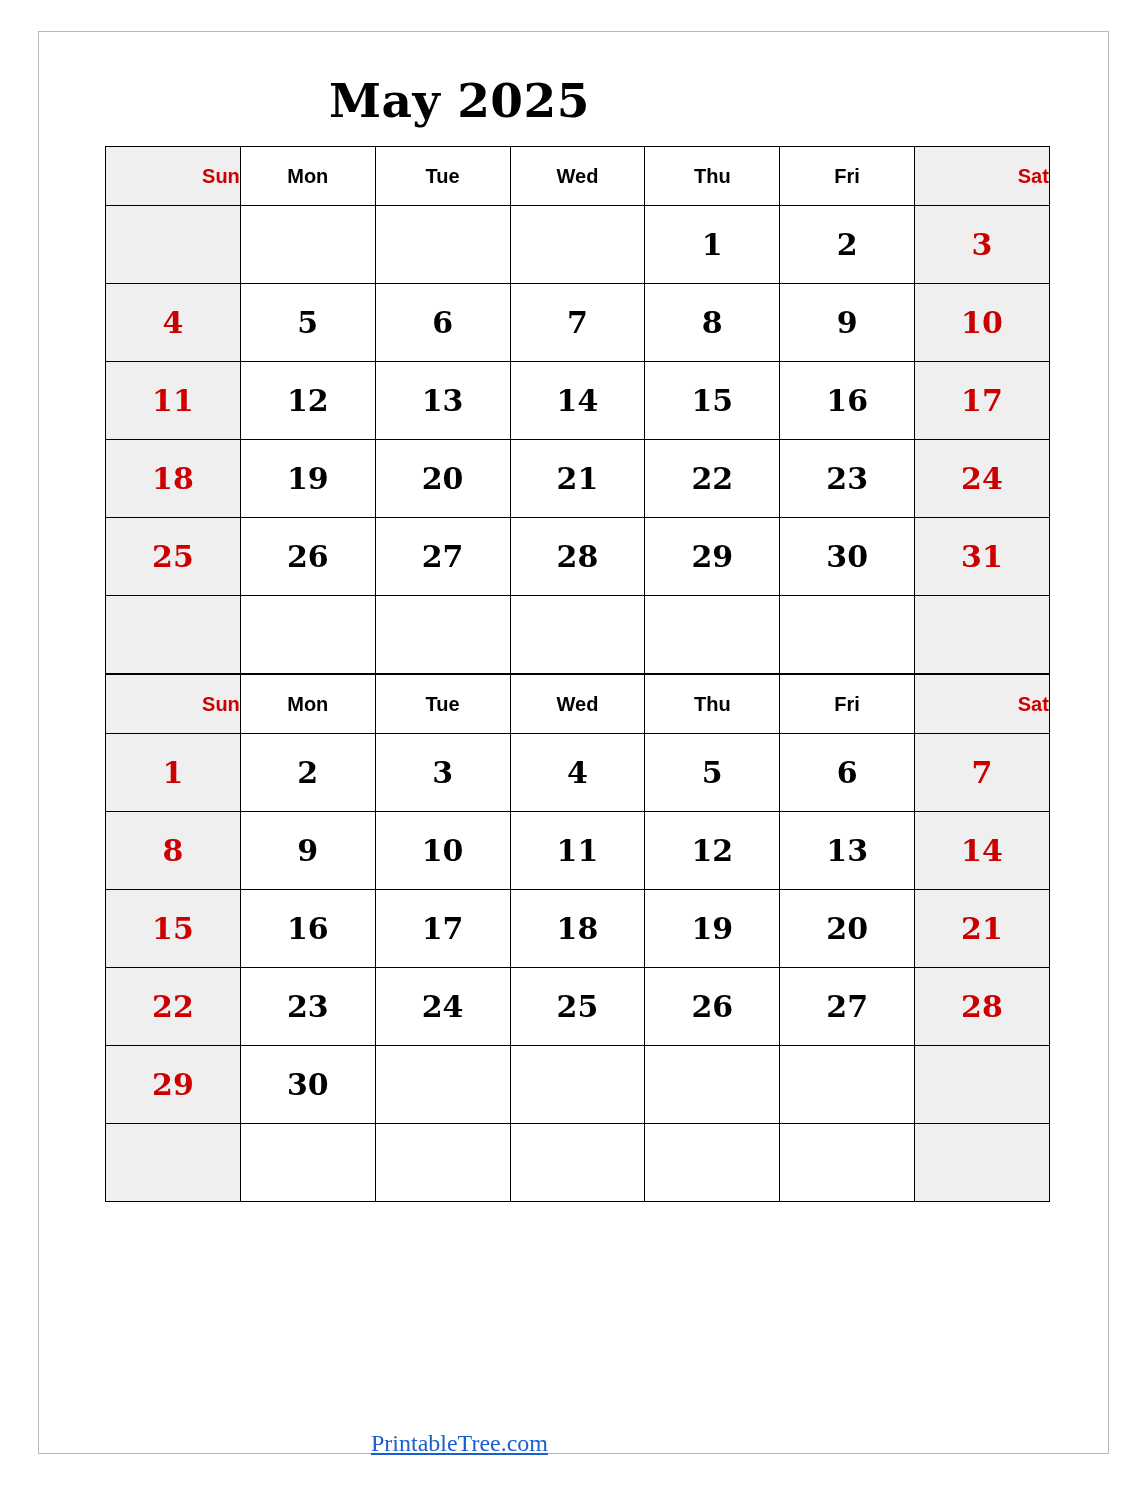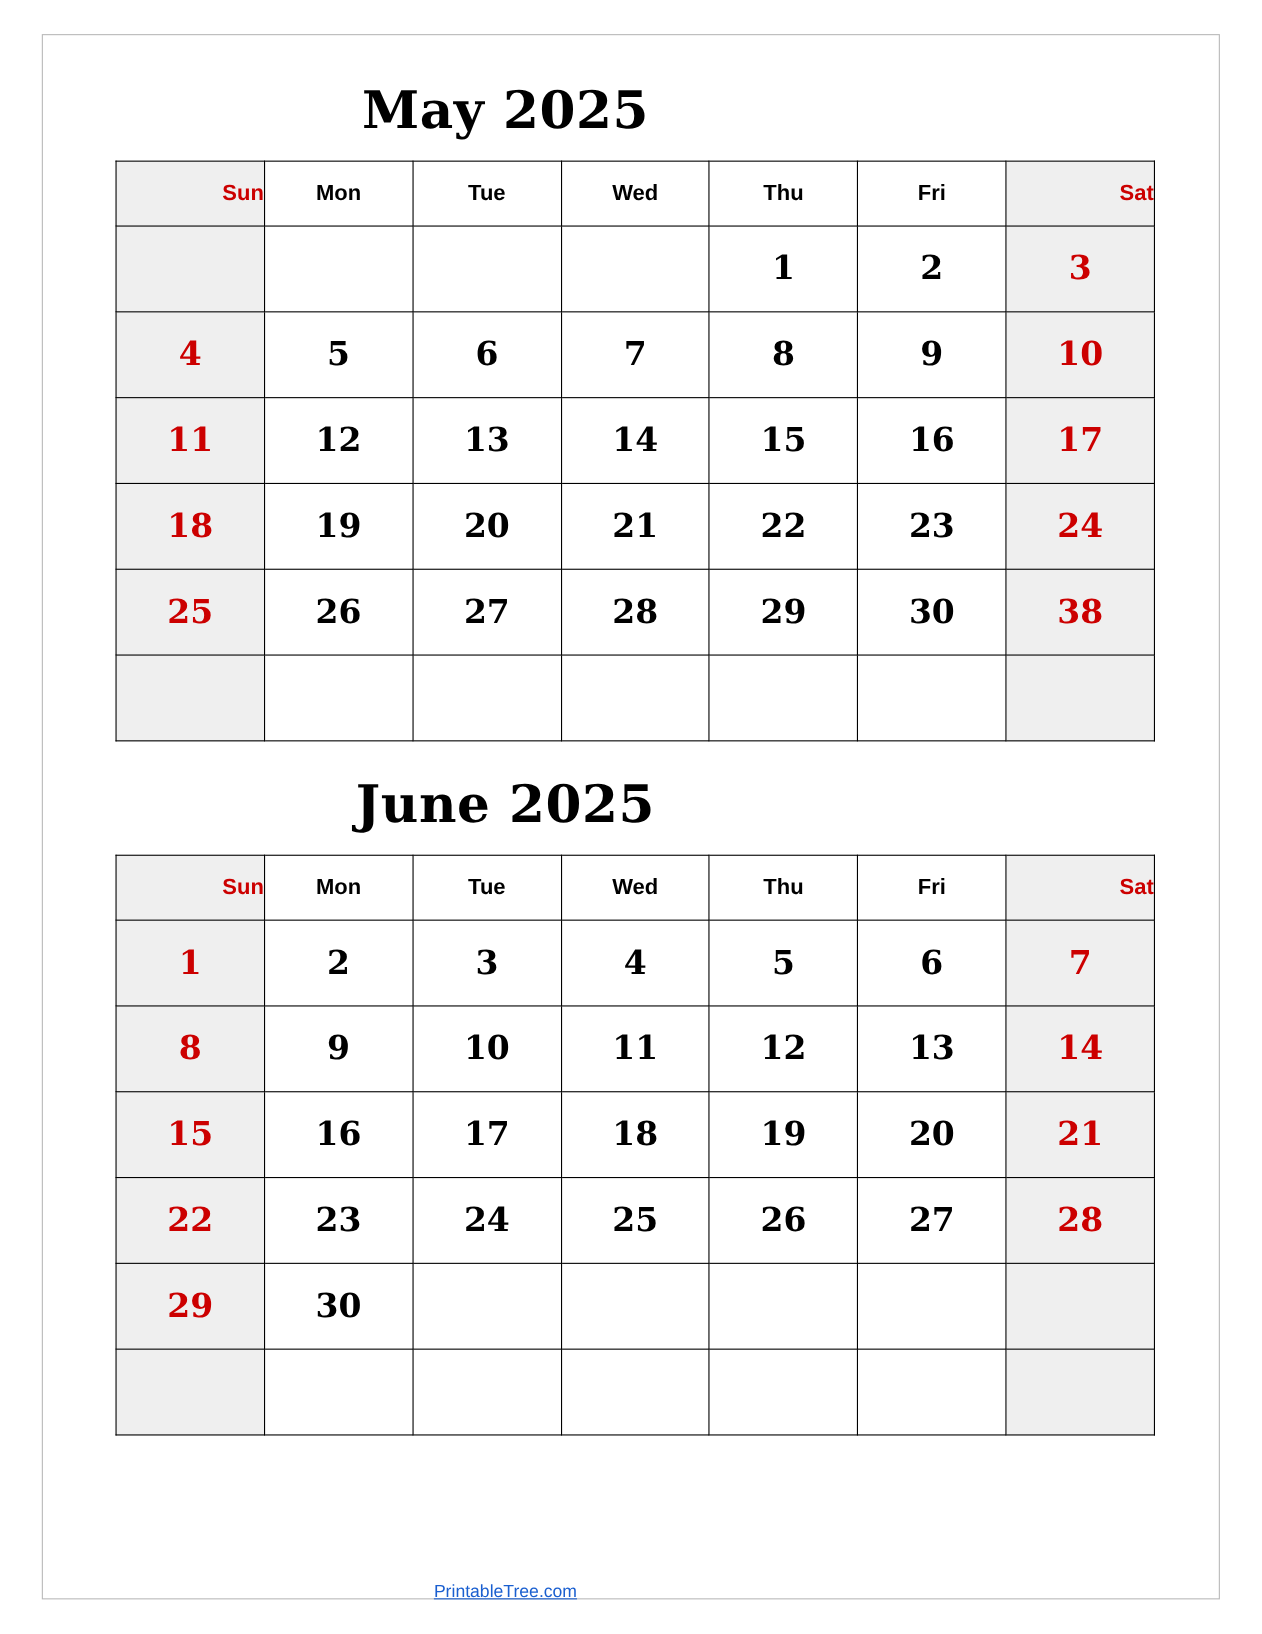--- a/index.html
+++ b/index.html
@@ -95,22 +95,22 @@
     background: #efefef;
   }
   .footer {
     position: absolute;
     left: 0;
     right: 0;
     bottom: 28px;
     text-align: center;
   }
   .footer a {
-    font-family: Liberation Sans, sans-serif;
-    font-size: 16px;
+    font-family: Liberation Serif, serif;
+    font-size: 24px;
     color: #1a5fd0;
     text-decoration: underline;
   }
 </style>
 </head>
 <body>
 
 <div class="page">
   <div class="page-border"></div>
 
@@ -167,37 +167,36 @@
             <td>23</td>
             <td class="weekend">24</td>
           </tr>
           <tr>
             <td class="weekend">25</td>
             <td>26</td>
             <td>27</td>
             <td>28</td>
             <td>29</td>
             <td>30</td>
-            <td class="weekend">38</td>
+            <td class="weekend">31</td>
           </tr>
           <tr>
             <td class="weekend"></td>
             <td></td>
             <td></td>
             <td></td>
             <td></td>
             <td></td>
             <td class="weekend"></td>
           </tr>
         </tbody>
       </table>
     </div>
 
     <div class="month-block" id="june-block">
-      <div class="month-title">June 2025</div>
       <table class="cal">
         <thead>
           <tr>
             <th class="weekend">Sun</th>
             <th class="weekday">Mon</th>
             <th class="weekday">Tue</th>
             <th class="weekday">Wed</th>
             <th class="weekday">Thu</th>
             <th class="weekday">Fri</th>
             <th class="weekend">Sat</th>

